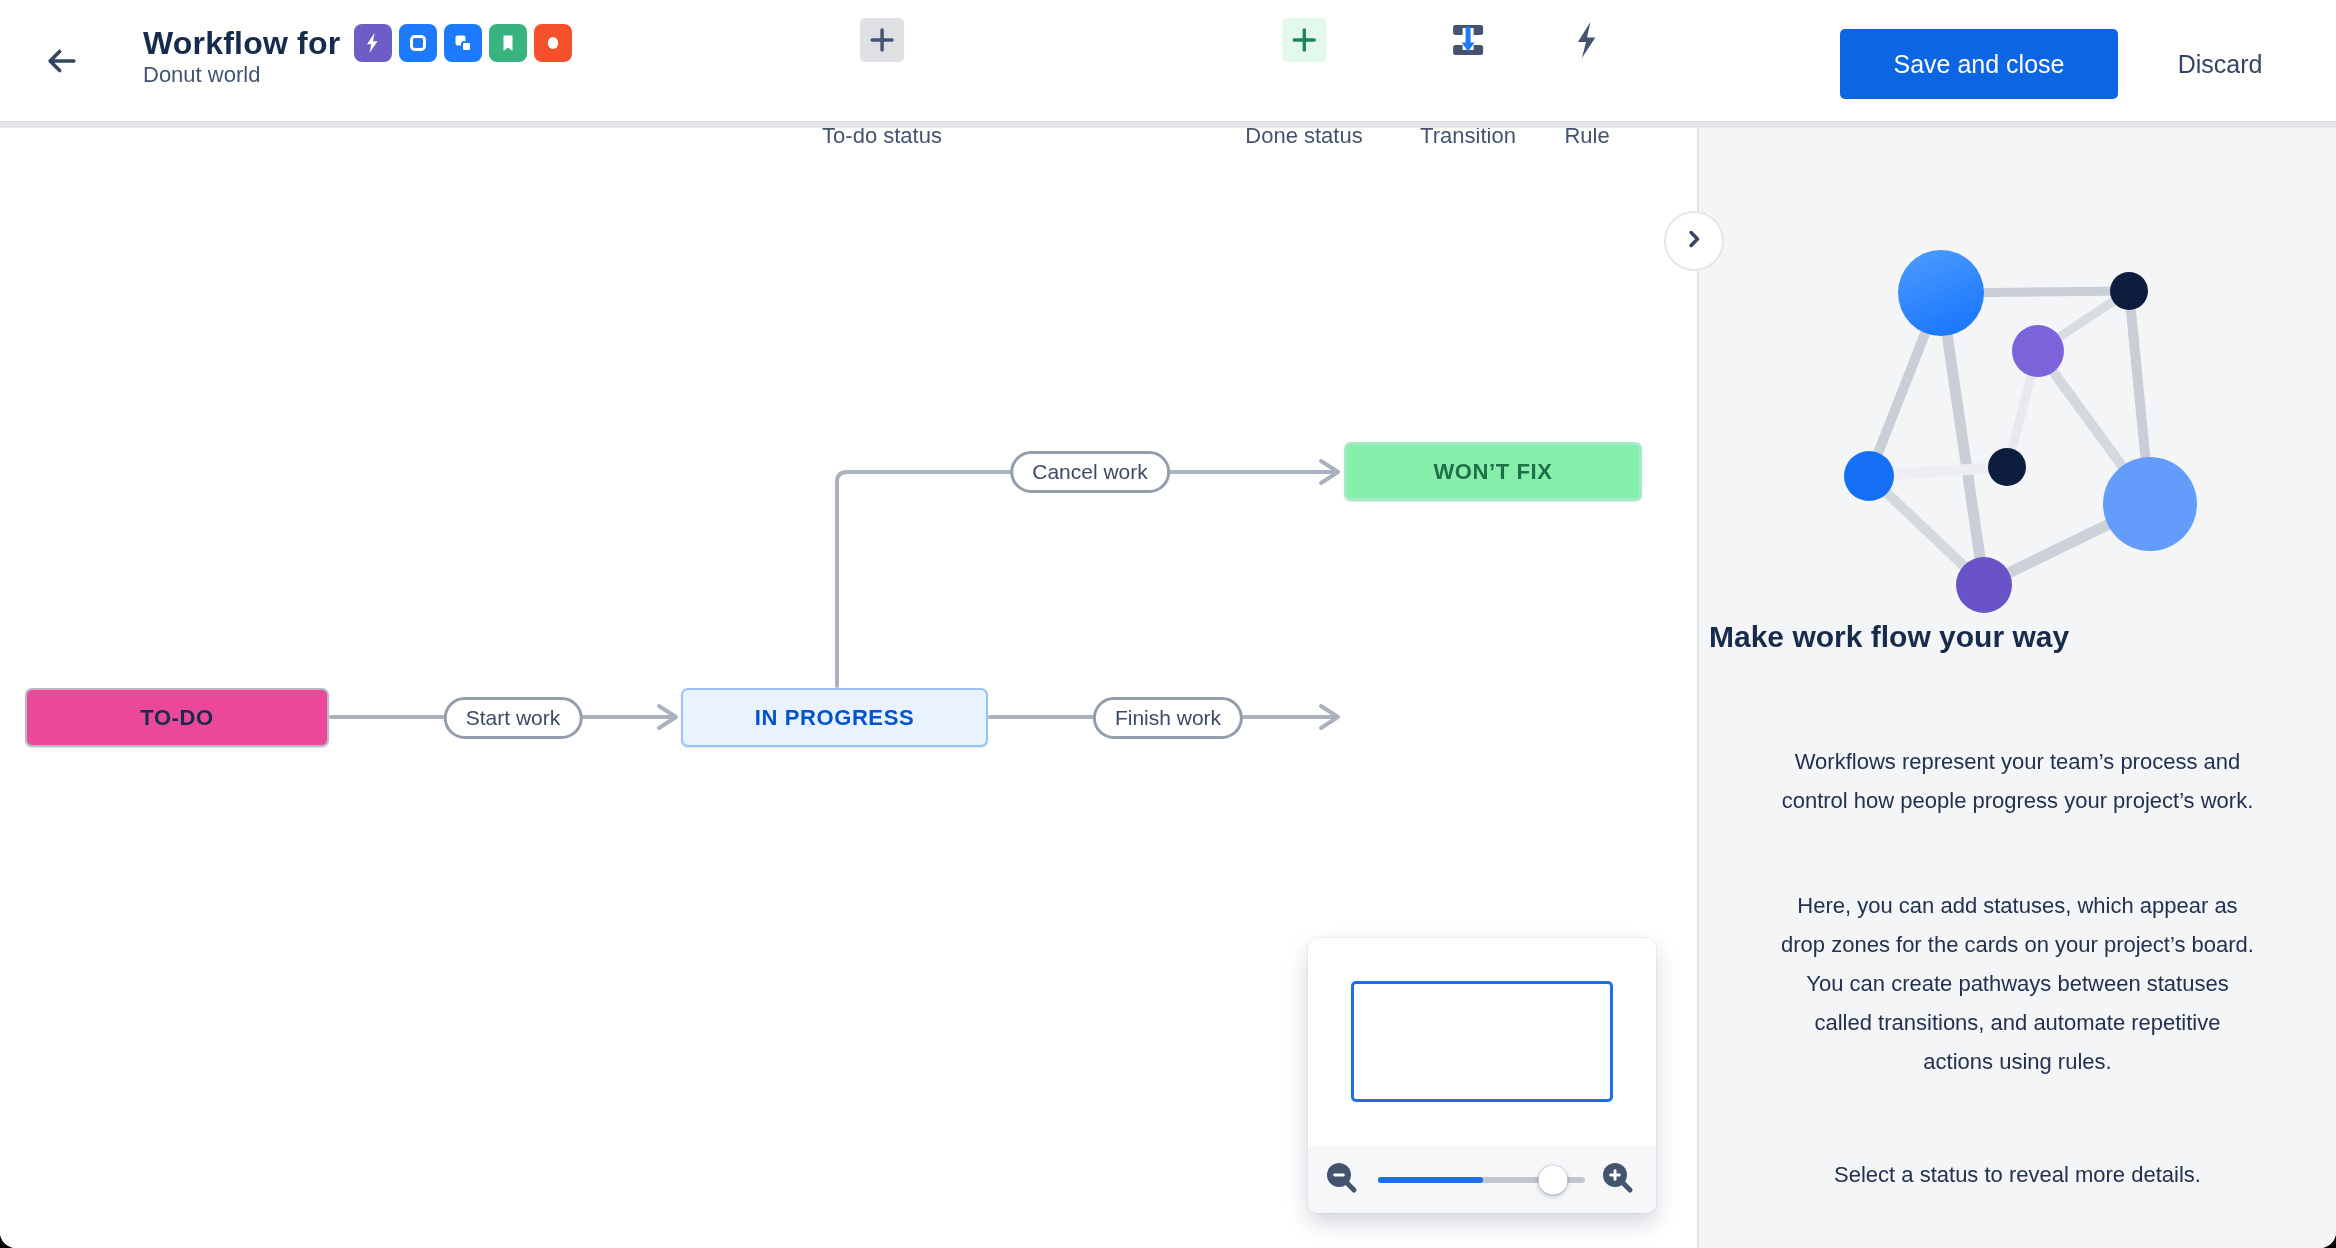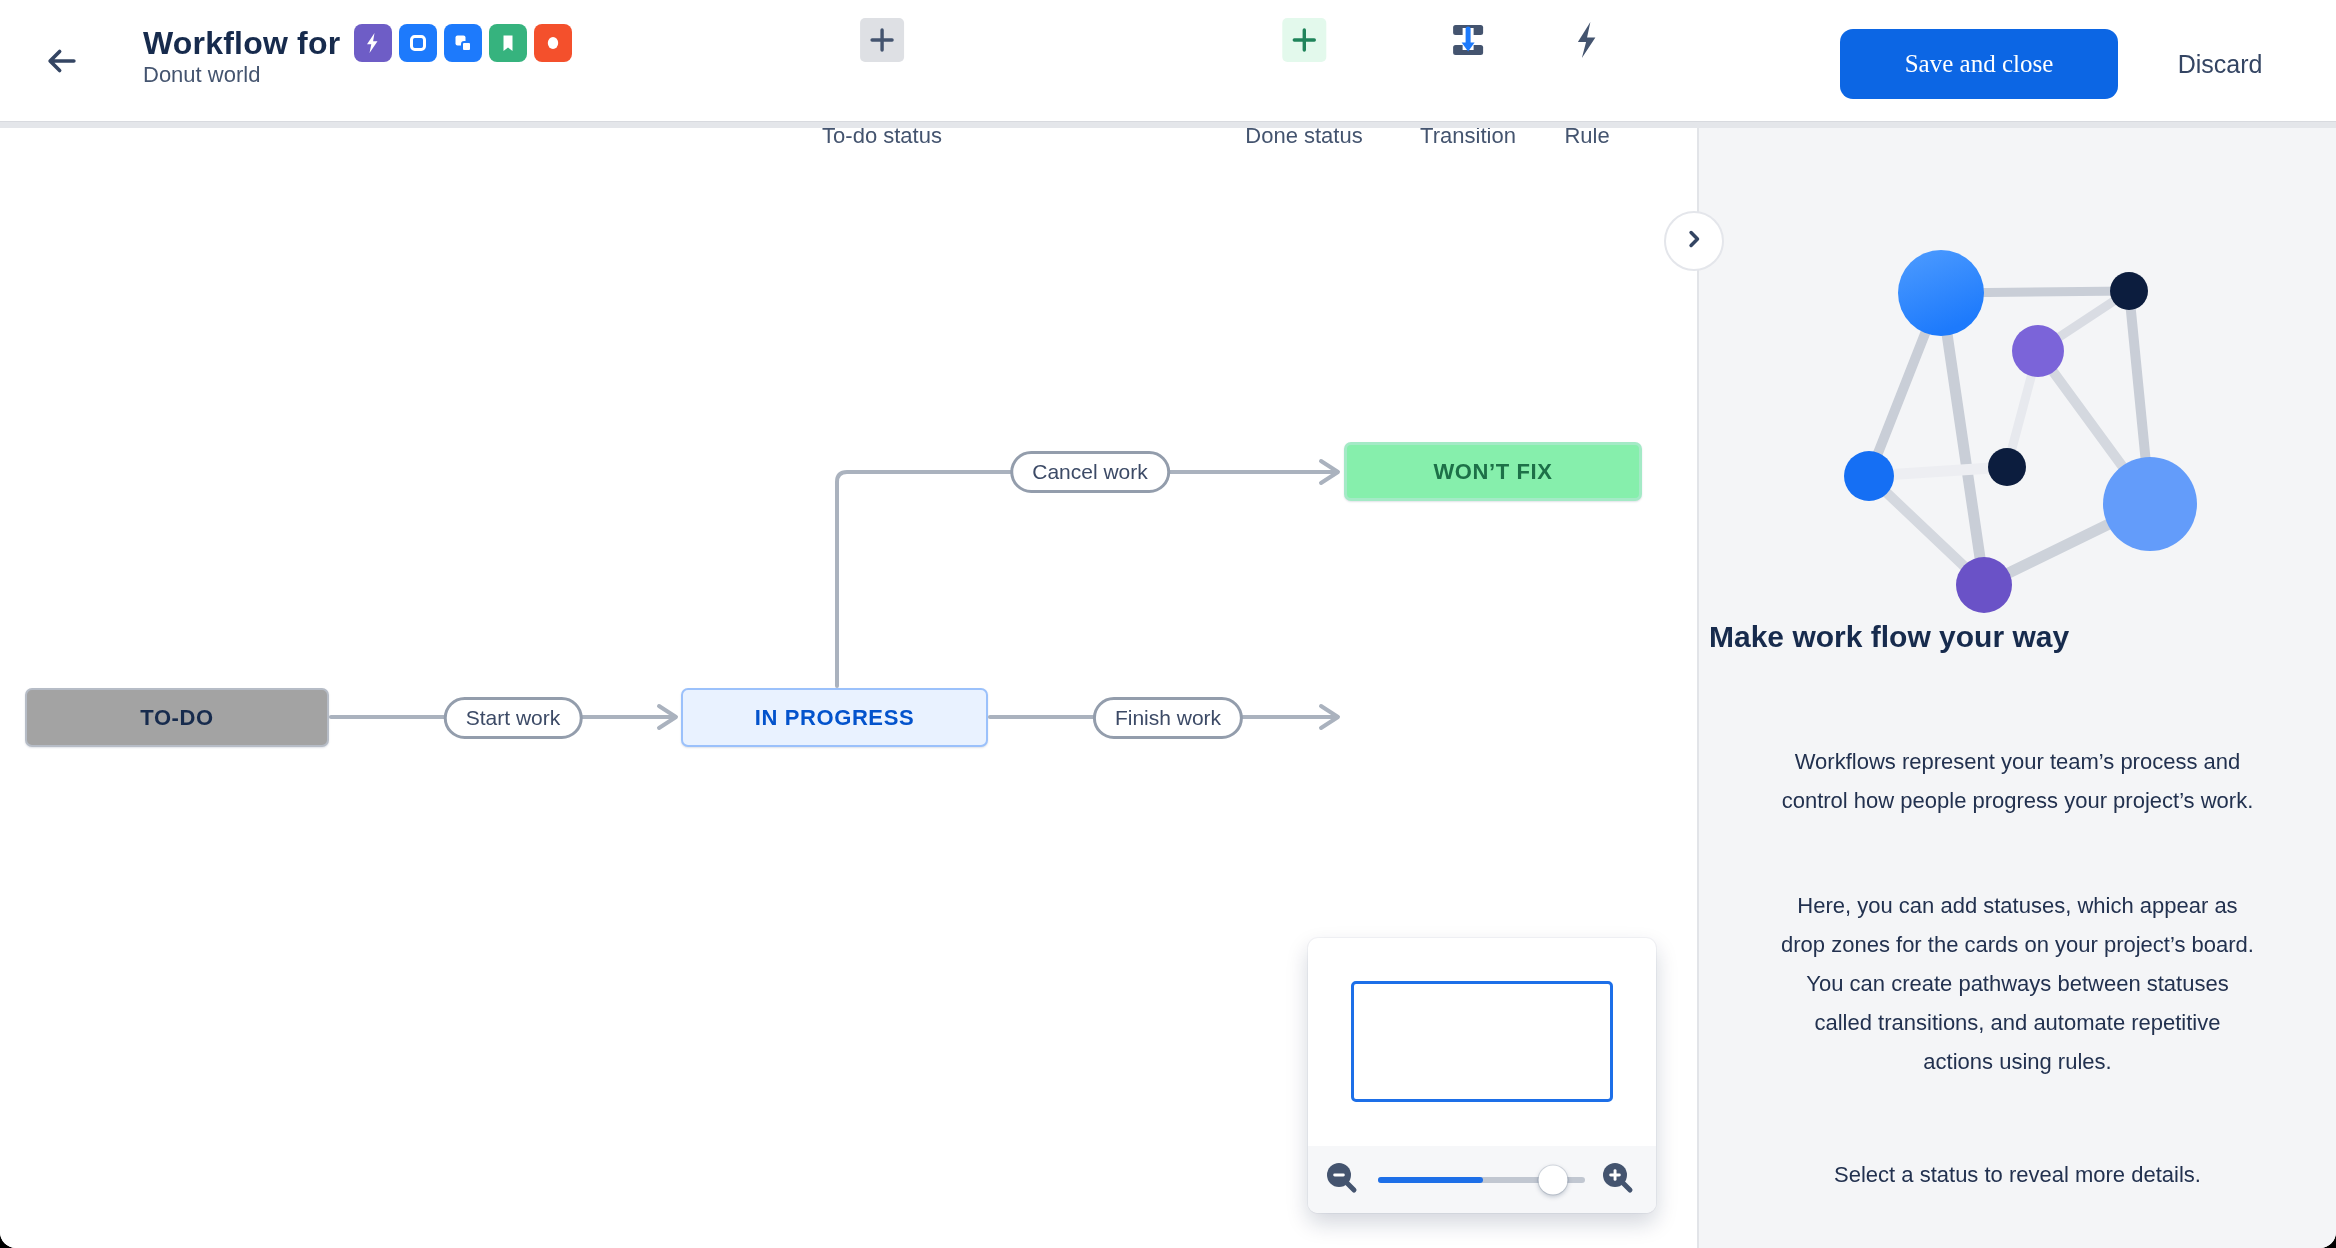--- a/index.html
+++ b/index.html
@@ -19,33 +19,33 @@
   .issue-icons{display:flex;gap:7px;align-items:center;}
   .issue-icon{width:38px;height:38px;border-radius:8px;display:flex;align-items:center;justify-content:center;}
   .subtitle{font-size:22px;color:#44546F;margin-top:0;}
 
   .tool{position:absolute;top:18px;transform:translateX(-50%);display:flex;flex-direction:column;
         align-items:center;cursor:pointer;gap:48px;}
   .tool-iconbox{width:44px;height:44px;border-radius:5px;display:flex;align-items:center;justify-content:center;}
   .tool-label{margin-top:13px;font-size:22px;color:#44546F;white-space:nowrap;}
 
   .save-btn{position:absolute;left:1840px;top:29px;width:278px;height:70px;background:#0C66E4;border:none;
-            border-radius:13px;color:#fff;font-size:25px;font-weight:500;cursor:pointer;
-            font-family:Liberation Serif, serif;}
+            border-radius:5px;color:#fff;font-size:25px;font-weight:500;cursor:pointer;
+            font-family:Liberation Sans, sans-serif;}
   .discard-btn{position:absolute;left:2160px;top:29px;width:120px;height:70px;background:transparent;border:none;
             color:#344563;font-size:25px;font-weight:500;cursor:pointer;font-family:inherit;}
 
   
   .canvas{position:absolute;left:0;top:128px;width:1697px;height:1120px;background:#fff;}
   .edges-svg{position:absolute;left:0;top:0;}
 
   .status-node{position:absolute;display:flex;align-items:center;justify-content:center;
                border-radius:7px;font-weight:700;font-size:22px;letter-spacing:.6px;box-sizing:border-box;
                cursor:pointer;box-shadow:0 1px 2px rgba(9,30,66,.13);}
-  .status-todo{background:#a3a3a3;border:2px solid #B6BCC6;color:#172B4D;}
+  .status-todo{background:#ec4899;border:2px solid #B6BCC6;color:#172B4D;}
   .status-inprogress{background:#E9F2FF;border:2px solid #9BC1FB;color:#0353CC;}
   .status-done{background:#86efac;border:3px solid #A4EAC6;color:#1D7048;}
 
   .transition-pill{position:absolute;transform:translate(-50%,-50%);display:inline-flex;align-items:center;
         justify-content:center;height:42px;padding:0 19px;background:#fff;border:3px solid #939DAC;
         border-radius:22px;font-size:21px;color:#3C4A66;white-space:nowrap;box-sizing:border-box;cursor:pointer;}
 
   
   .minimap{position:absolute;left:1308px;top:938px;width:348px;height:275px;background:#fff;border-radius:10px;
            box-shadow:0 0 0 1px rgba(9,30,66,.04),0 10px 22px rgba(9,30,66,.18);z-index:20;}

